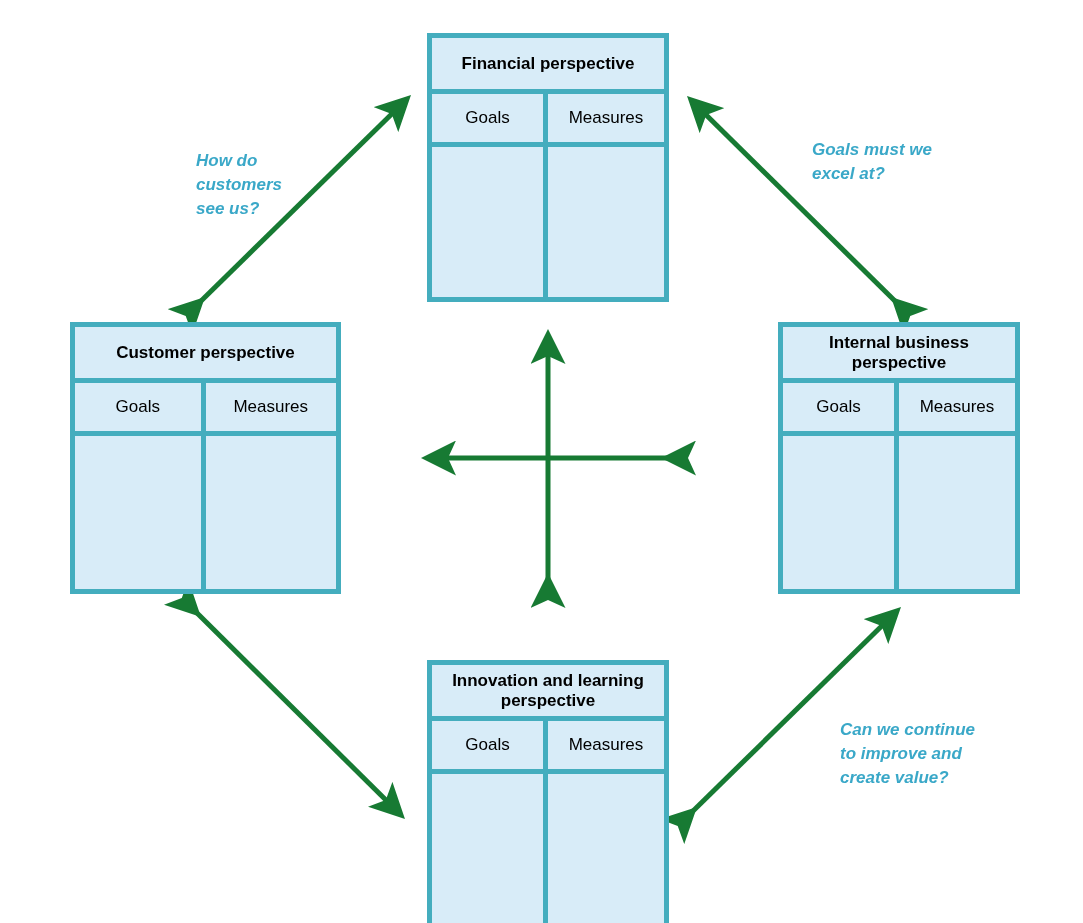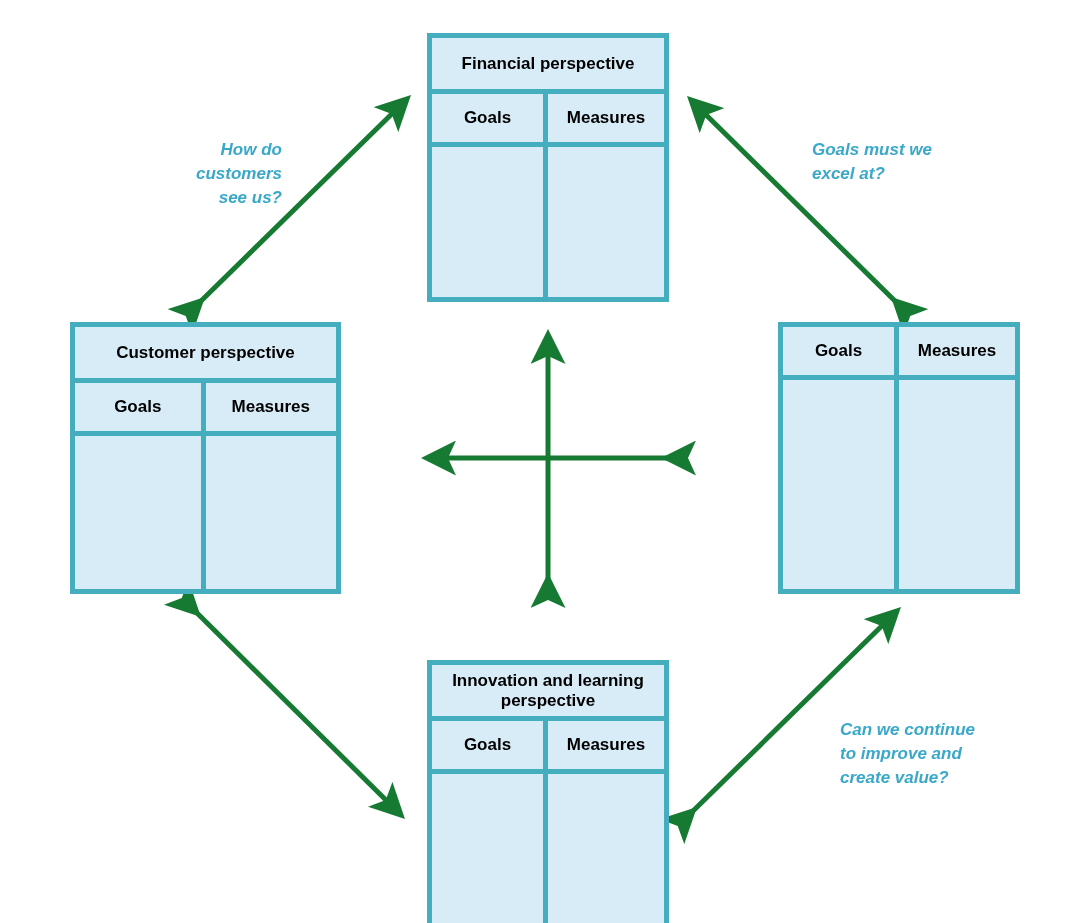--- a/index.html
+++ b/index.html
@@ -65,21 +65,21 @@
     border-bottom: 5px solid #44adbe;
   }
   .col-head {
     box-sizing: border-box;
     flex: 1 1 50%;
     display: flex;
     align-items: center;
     justify-content: center;
     background: #d8ecf8;
     font-size: 17px;
-    font-weight: bold;
+    font-weight: normal;
     color: #000000;
   }
   .col-head.left {
     border-right: 5px solid #44adbe;
   }
   .body-row {
     flex: 1 1 auto;
     display: flex;
   }
   .body-cell {
@@ -146,20 +146,21 @@
       <div class="col-head left">Goals</div>
       <div class="col-head">Measures</div>
     </div>
     <div class="body-row">
       <div class="body-cell left"></div>
       <div class="body-cell"></div>
     </div>
   </div>
 
   <div class="perspective-box" style="left:778px; top:322px; width:242px; height:272px;">
+    <div class="box-title two-line">Internal business perspective</div>
     <div class="col-head-row">
       <div class="col-head left">Goals</div>
       <div class="col-head">Measures</div>
     </div>
     <div class="body-row">
       <div class="body-cell left"></div>
       <div class="body-cell"></div>
     </div>
   </div>
 
@@ -168,21 +169,21 @@
     <div class="col-head-row">
       <div class="col-head left">Goals</div>
       <div class="col-head">Measures</div>
     </div>
     <div class="body-row">
       <div class="body-cell left"></div>
       <div class="body-cell"></div>
     </div>
   </div>
 
-  <div class="annotation" style="left:196px; top:138px;text-align:right;">How do
+  <div class="annotation" style="left:196px; top:149px;">How do
 customers
 see us?</div>
 
   <div class="annotation" style="left:812px; top:138px;">Goals must we
 excel at?</div>
 
   <div class="annotation" style="left:840px; top:718px;">Can we continue
 to improve and
 create value?</div>
 

